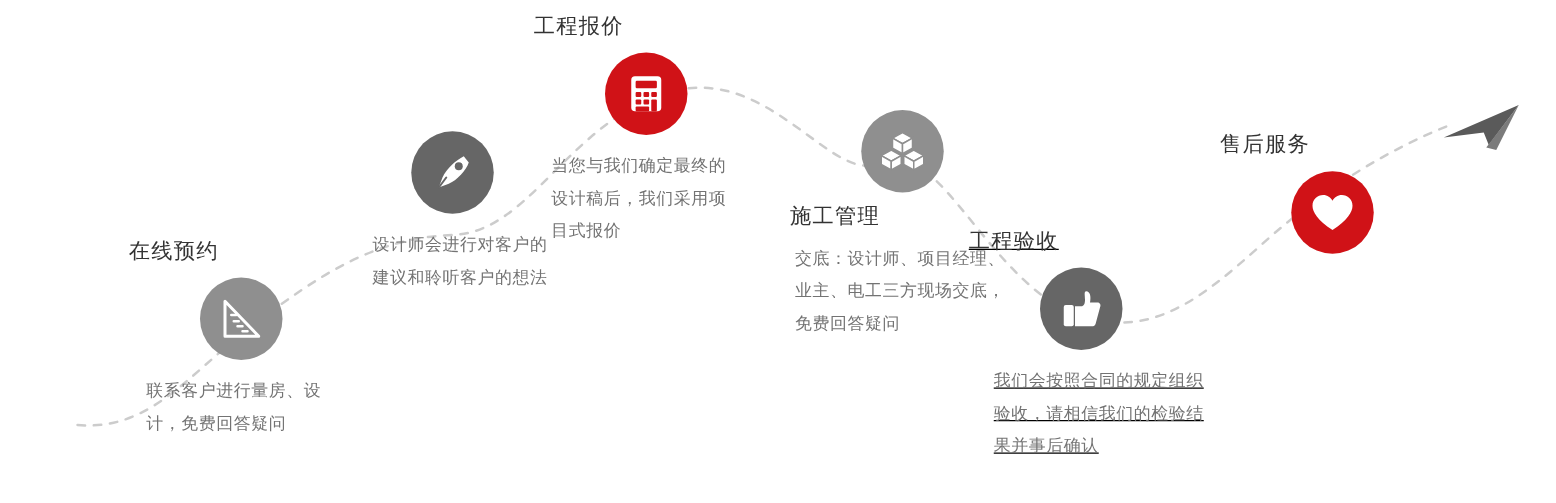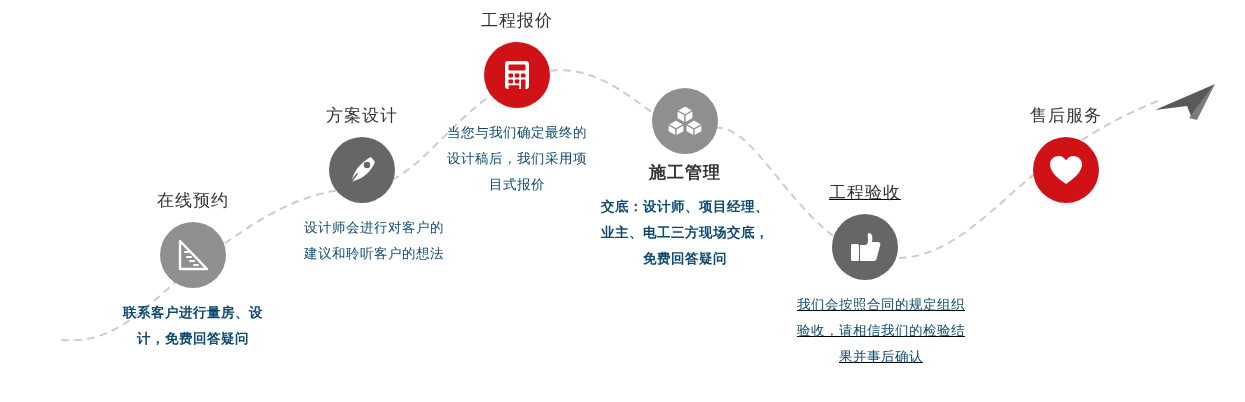--- a/index.html
+++ b/index.html
@@ -22,21 +22,20 @@
     position: absolute;
     left: 0;
     top: 0;
     width: 1245px;
     height: 402px;
     pointer-events: none;
   }
   .step {
     position: absolute;
     width: 180px;
-    text-align: center;
   }
   .step-title {
     font-size: 17px;
     color: #333333;
     letter-spacing: 1px;
     line-height: 22px;
     margin-bottom: 10px;
     white-space: nowrap;
   }
   .badge {
@@ -56,34 +55,34 @@
     background: #8f8f8f;
   }
   .badge.red {
     background: #d01217;
   }
   .badge svg {
     display: block;
   }
   .step-desc {
     font-size: 13.5px;
-    color: #0c4a6e;
+    color: #737373;
     line-height: 26px;
     margin-top: 12px;
     letter-spacing: 0.5px;
   }
   
   #step-1 { left: 103px; top: 190px; }
   #step-2 { left: 272px; top: 105px; }
   #step-3 { left: 427px; top: 10px; }
-  #step-4 { left: 595px; top: 88px; font-weight: bold; }
+  #step-4 { left: 632px; top: 88px; }
   #step-5 { left: 775px; top: 182px; text-decoration: underline; }
   #step-6 { left: 976px; top: 105px; }
 
-  #step-1 .step-desc { width: 152px; margin-left: 14px; font-weight: bold; }
+  #step-1 .step-desc { width: 152px; margin-left: 14px; }
   #step-2 .step-desc { width: 152px; margin-left: 26px; }
   #step-3 .step-desc { width: 152px; margin-left: 14px; }
   #step-4 .step-desc { width: 172px; margin-left: 4px; }
   #step-5 .step-desc { width: 172px; margin-left: 20px; }
   #step-6 .step-desc { width: 160px; margin-left: 10px; }
 </style>
 </head>
 <body>
 
 <div id="stage">
@@ -104,21 +103,20 @@
     <div class="badge gray2">
       <svg width="34" height="34" viewBox="0 0 34 34" aria-hidden="true">
         <path d="M4 3 L4 31 L31 31 L4 3 Z" fill="none" stroke="#ffffff" stroke-width="2.4" stroke-linejoin="round"></path>
         <path d="M9 14 L13 14 M11 19 L15 19 M14 23 L18 23 M18 27 L22 27" stroke="#ffffff" stroke-width="2" stroke-linecap="round"></path>
       </svg>
     </div>
     <div class="step-desc">联系客户进行量房、设计，免费回答疑问</div>
   </div>
 
   <div class="step" id="step-2">
-    <div class="step-title">方案设计</div>
     <div class="badge gray">
       <svg width="34" height="34" viewBox="0 0 34 34" aria-hidden="true">
         <path d="M26 4 C20 7, 12 14, 9 21 L6 29 L14 26 C21 23, 28 15, 30 9 Z" fill="#ffffff"></path>
         <circle cx="22" cy="12" r="3.2" fill="#666666"></circle>
         <path d="M6 29 L12 21" stroke="#666666" stroke-width="1.6" stroke-linecap="round"></path>
       </svg>
     </div>
     <div class="step-desc">设计师会进行对客户的建议和聆听客户的想法</div>
   </div>
 

